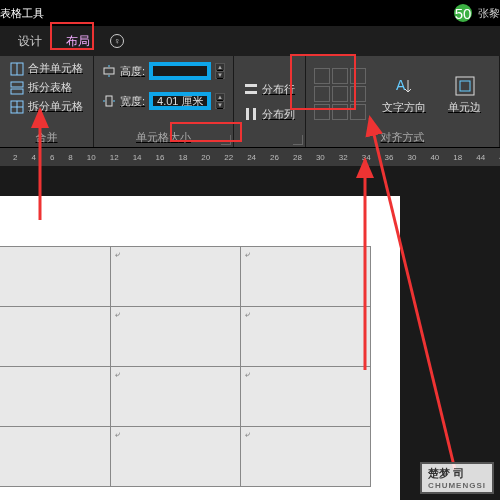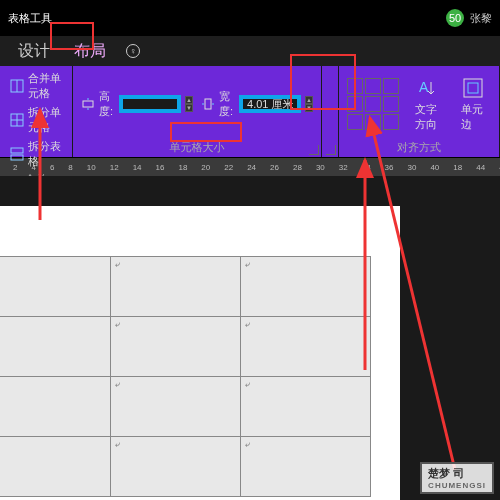--- a/index.html
+++ b/index.html
@@ -1,29 +1,29 @@
 <!DOCTYPE html>
 <html><head>
 <meta charset="utf-8">
 <style>
 * { margin: 0; padding: 0; box-sizing: border-box; font-family: "Microsoft YaHei", sans-serif; }
 body { background: #1a1a1a; width: 500px; height: 500px; overflow: hidden; position: relative; }
 
-.title-bar { background: #000; color: #ccc; font-size: 11px; padding: 4px 8px; display: flex; justify-content: space-between; align-items: center; height: 36px; }
+.title-bar { background: #000; color: #ccc; font-size: 11px; padding: 4px 0; display: flex; justify-content: space-between; align-items: center; height: 26px; }
 .title-bar .left { color: #fff; }
 .user-area { display: flex; align-items: center; gap: 6px; font-size: 11px; }
-.avatar { width: 18px; height: 18px; border-radius: 50%; background: #3cb043; display: flex; align-items: center; justify-content: center; font-size: 11px; color: #fff; }
+.avatar { width: 18px; height: 18px; border-radius: 50%; background: #3cb043; display: flex; align-items: center; justify-content: center; font-size: 15px; color: #fff; }
 
 .tab-row { background: #1e1e1e; display: flex; align-items: center; height: 30px; padding: 0 6px; }
-.tab { color: #ccc; font-size: 16px; padding: 6px 12px; cursor: pointer; font-family: Liberation Mono, monospace; }
+.tab { color: #ccc; font-size: 12px; padding: 6px 12px; cursor: pointer; font-family: Liberation Mono, monospace; }
 .tab.active { color: #f0abfc; }
 .help-icon { color: #ccc; font-size: 12px; margin-left: 8px; display: flex; align-items: center; gap: 4px; }
 .bulb { width: 14px; height: 14px; border: 1px solid #ccc; border-radius: 50%; display: inline-flex; align-items: center; justify-content: center; font-size: 9px; }
 
-.ribbon { background: #6d28d9; height: 92px; display: flex; border-bottom: 1px solid #000; }
+.ribbon { background: #404040; height: 92px; display: flex; border-bottom: 1px solid #000; text-decoration: underline; }
 .rgroup { border-right: 1px solid #1a1a1a; padding: 4px 8px 2px 8px; display: flex; flex-direction: column; justify-content: space-between; }
 .rgroup-label { text-align: center; color: #aaa; font-size: 11px; padding-top: 2px; }
 .rgroup-body { display: flex; gap: 8px; flex: 1; }
 
 .btn-stack { display: flex; flex-direction: column; gap: 2px; }
 .btn-small { display: flex; align-items: center; gap: 4px; color: #ddd; font-size: 11px; cursor: pointer; padding: 1px 2px; }
 .mini-icon { width: 14px; height: 14px; display: inline-flex; align-items: center; justify-content: center; }
 .mini-icon svg { width: 14px; height: 14px; }
 
 .big-btn { display: flex; flex-direction: column; align-items: center; justify-content: center; color: #ddd; font-size: 11px; cursor: pointer; padding: 4px 6px; gap: 2px; }
@@ -84,44 +84,44 @@
               <svg viewBox="0 0 14 14">
                 <rect x="1" y="1" width="12" height="12" fill="none" stroke="#8cf" stroke-width="1"></rect>
                 <line x1="7" y1="1" x2="7" y2="13" stroke="#8cf"></line>
               </svg>
             </span>
           <span>合并单元格</span>
         </div>
         <div class="btn-small">
           <span class="mini-icon">
               <svg viewBox="0 0 14 14">
+                <rect x="1" y="1" width="12" height="5" fill="none" stroke="#8cf"></rect>
+                <rect x="1" y="8" width="12" height="5" fill="none" stroke="#8cf"></rect>
+              </svg>
+            </span>
+          <span>拆分表格</span>
+        </div>
+        <div class="btn-small">
+          <span class="mini-icon">
+              <svg viewBox="0 0 14 14">
                 <rect x="1" y="1" width="12" height="12" fill="none" stroke="#8cf"></rect>
                 <line x1="1" y1="7" x2="13" y2="7" stroke="#8cf"></line>
                 <line x1="7" y1="1" x2="7" y2="13" stroke="#8cf"></line>
               </svg>
             </span>
           <span>拆分单元格</span>
         </div>
-        <div class="btn-small">
-          <span class="mini-icon">
-              <svg viewBox="0 0 14 14">
-                <rect x="1" y="1" width="12" height="5" fill="none" stroke="#8cf"></rect>
-                <rect x="1" y="8" width="12" height="5" fill="none" stroke="#8cf"></rect>
-              </svg>
-            </span>
-          <span>拆分表格</span>
-        </div>
       </div>
     </div>
     <div class="rgroup-label">合并</div>
   </div>
 
 
   <div class="rgroup" style="position:relative">
-    <div class="rgroup-body" style="flex-direction:row;justify-content:flex-start">
+    <div class="rgroup-body" style="flex-direction:column;justify-content:flex-start">
       <div class="dim-row">
         <span class="mini-icon">
             <svg viewBox="0 0 14 14">
               <rect x="2" y="4" width="10" height="6" fill="none" stroke="#ddd"></rect>
               <path d="M7 1v2M7 11v2" stroke="#6cf"></path>
             </svg>
           </span>
         <span>高度:</span>
         <input class="dim-input" value="" style="">
         <div class="spinner">
@@ -142,20 +142,40 @@
             <div>▲</div>
             <div>▼</div>
           </div>
       </div>
     </div>
     <div class="rgroup-label">单元格大小</div>
     <div class="launcher"></div>
   </div>
 
   <div class="rgroup" style="position:relative">
+    <div class="rgroup-body" style="flex-direction:column;justify-content:center;gap:8px">
+      <div class="btn-small">
+        <span class="mini-icon">
+            <svg viewBox="0 0 14 14">
+              <rect x="1" y="2" width="12" height="3" fill="#ddd"></rect>
+              <rect x="1" y="9" width="12" height="3" fill="#ddd"></rect>
+            </svg>
+          </span>
+        <span>分布行</span>
+      </div>
+      <div class="btn-small">
+        <span class="mini-icon">
+            <svg viewBox="0 0 14 14">
+              <rect x="2" y="1" width="3" height="12" fill="#ddd"></rect>
+              <rect x="9" y="1" width="3" height="12" fill="#ddd"></rect>
+            </svg>
+          </span>
+        <span>分布列</span>
+      </div>
+    </div>
     <div class="rgroup-label"></div>
     <div class="launcher"></div>
   </div>
 
   <div class="rgroup" style="flex:1">
     <div class="rgroup-body" style="gap:10px;align-items:center">
       <div style="display:flex;flex-direction:column;gap:2px">
         <div class="align-icons">
             <div class="align-cell"></div>
             <div class="align-cell"></div>

